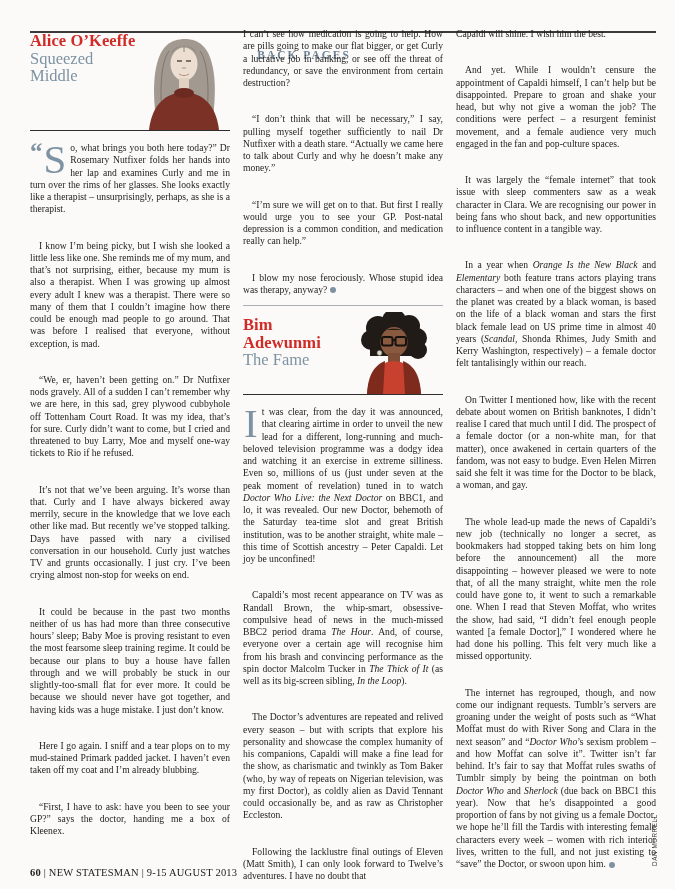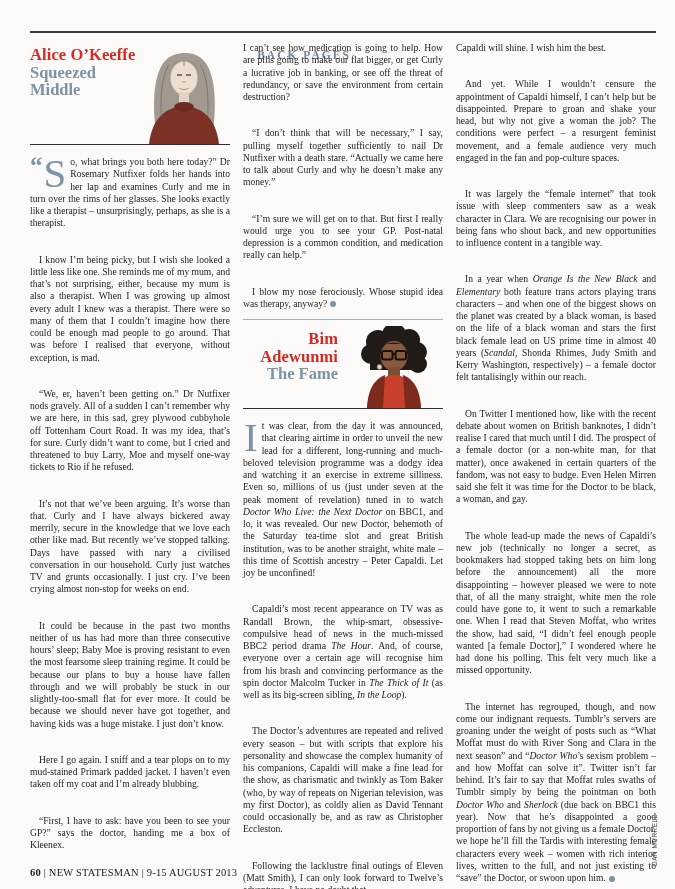--- a/index.html
+++ b/index.html
@@ -20,36 +20,36 @@
     letter-spacing:2px;
     color:#6e8496;
     margin-top:37px;
   }
   .rule-top {
     position:absolute; top:31px; left:30px; width:626px;
     border-top:2px solid #3a3a3a;
   }
 
   
-  .col { position:absolute; top:42px; width:200px; }
+  .col { position:absolute; top:28px; width:200px; }
   #col1 { left:30px; }
   #col2 { left:243px; }
   #col3 { left:456px; }
 
   
   .author-block { display:flex; align-items:stretch; }
   .author-block.alice { height:102px; }
-  .author-block.bim { height:88px; padding-top:6px;text-align:right; }
+  .author-block.bim { height:88px; padding-top:6px; }
   .author-titles { flex:1; padding-top:4px; }
   .author-name {
     font-size:16.5px; font-weight:bold; line-height:17.5px;
     color:#d02b27; letter-spacing:0.1px;
   }
   .author-strap {
-    font-size:16.5px; font-weight:bold; line-height:17.5px;
+    font-size:16.5px; font-weight:normal; line-height:17.5px;
     color:#7d93a3;
   }
   .portrait { display:flex; align-items:flex-end; }
   .portrait svg { display:block; }
 
   .rule-dark { border-top:1.7px solid #2e2e2e; }
   .section-rule { margin-top:9px; border-top:1.2px solid #a8aeb3; }
 
   
   .bodytext { padding-top:11px; }

